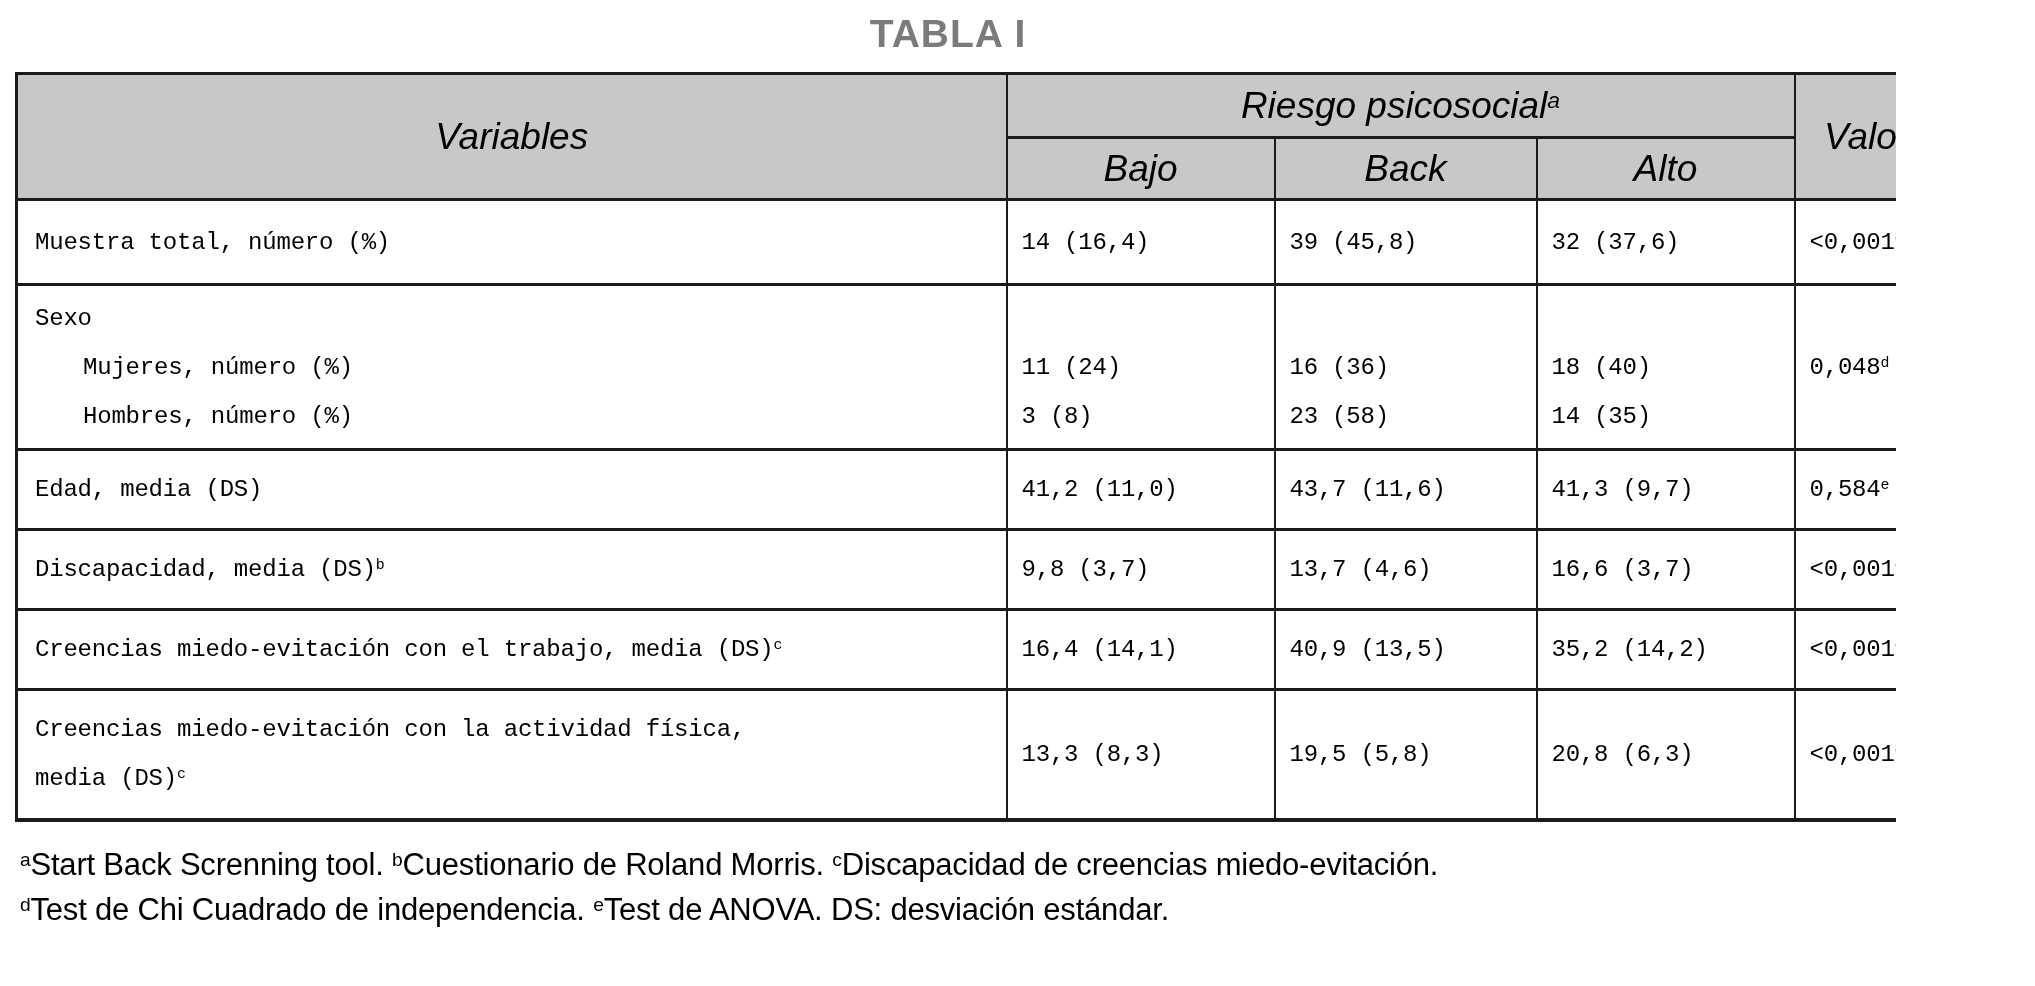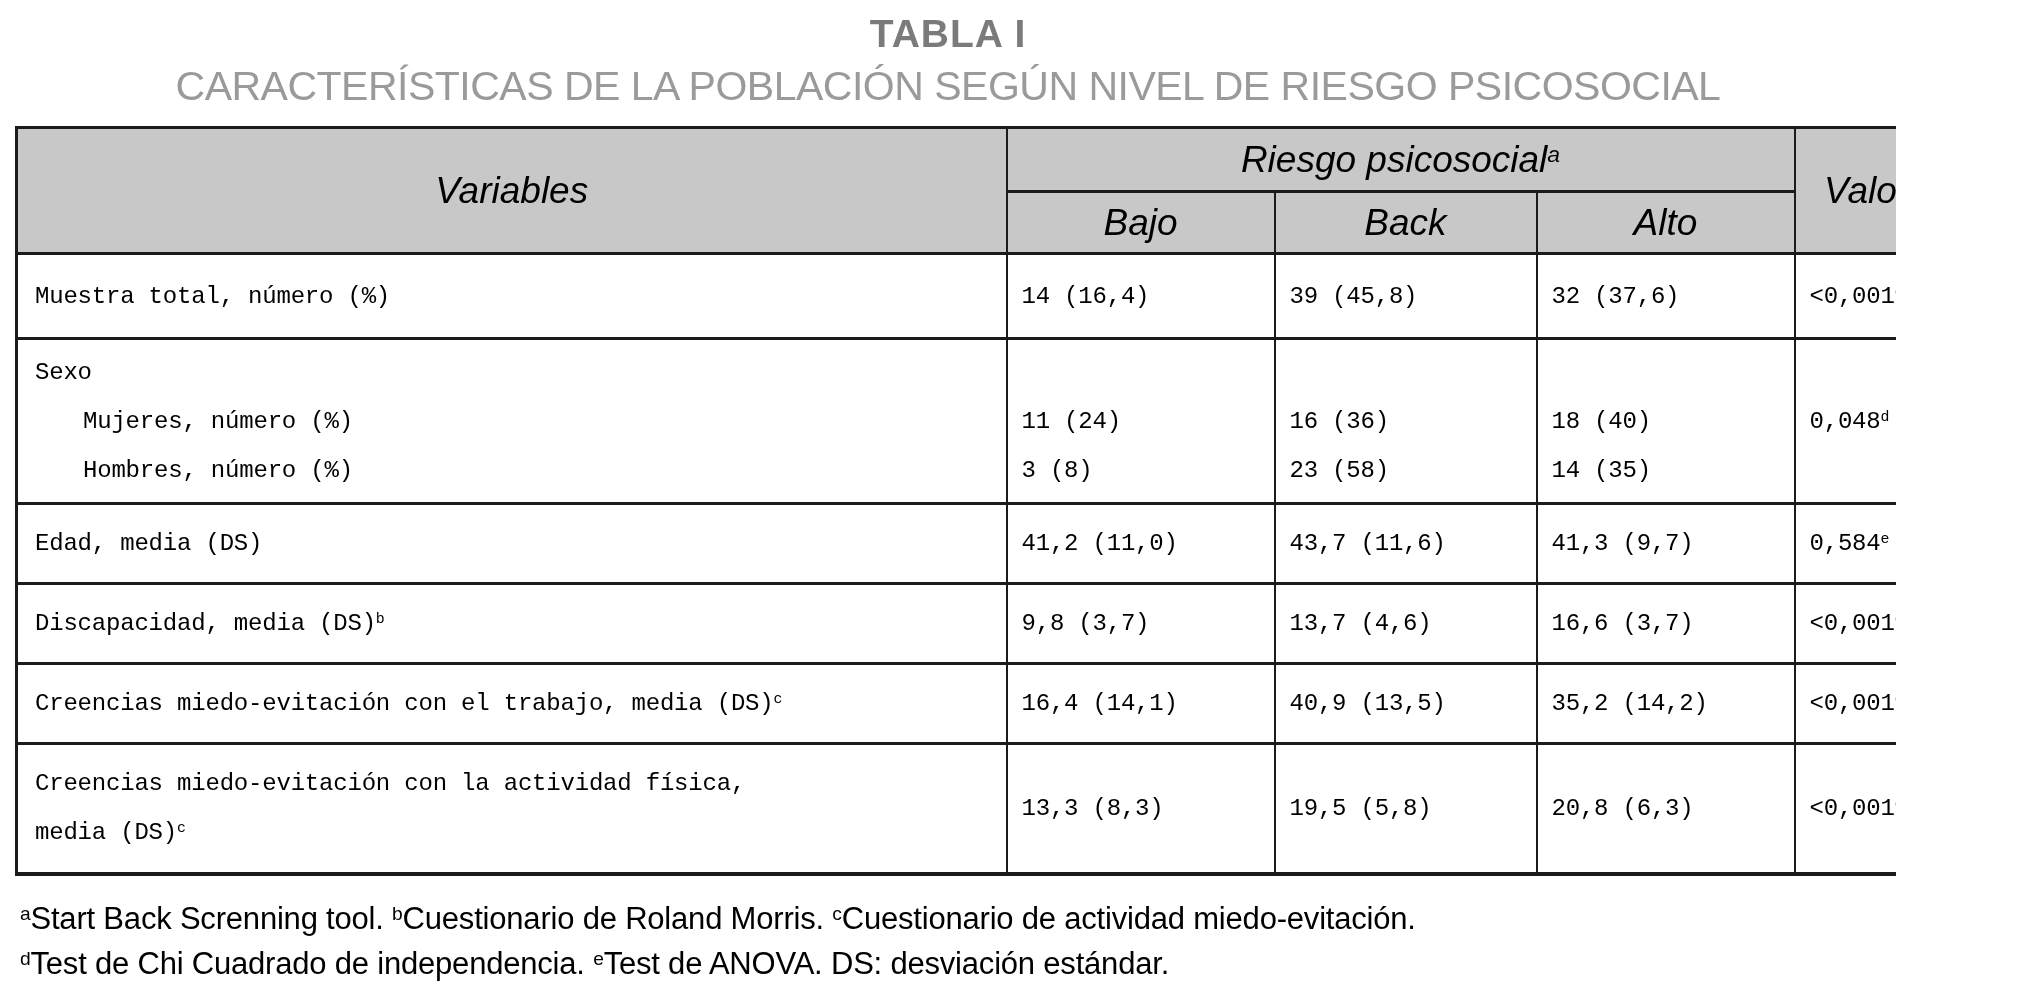--- a/index.html
+++ b/index.html
@@ -83,21 +83,20 @@
     letter-spacing: -0.2px;
   }
 </style>
 </head>
 <body>
 
 <div class="page">
 
   <div class="titles">
     <div class="title">TABLA I</div>
-    <div class="subtitle">CARACTERÍSTICAS DE LA POBLACIÓN SEGÚN NIVEL DE RIESGO PSICOSOCIAL</div>
   </div>
 
   <table class="data">
     <colgroup>
       <col style="width:990px">
       <col style="width:268px">
       <col style="width:262px">
       <col style="width:258px">
       <col style="width:227px">
     </colgroup>
@@ -237,20 +236,20 @@
         <td>
           <div class="ln"><span>&lt;0,001</span><sup>e</sup></div>
         </td>
       </tr>
 
     </tbody>
   </table>
 
   <div class="footnotes">
     <div>
-      <sup>a</sup><span>Start Back Screnning tool. </span><sup>b</sup><span>Cuestionario de Roland Morris. </span><sup>c</sup><span>Cuestionario de actividad miedo-evitación.</span>
+      <sup>a</sup><span>Start Back Screnning tool. </span><sup>b</sup><span>Cuestionario de Roland Morris. </span><sup>c</sup><span>Discapacidad de creencias miedo-evitación.</span>
     </div>
     <div>
       <sup>d</sup><span>Test de Chi Cuadrado de independencia. </span><sup>e</sup><span>Test de ANOVA. DS: desviación estándar.</span>
     </div>
   </div>
 
 </div>
 
 </body></html>

